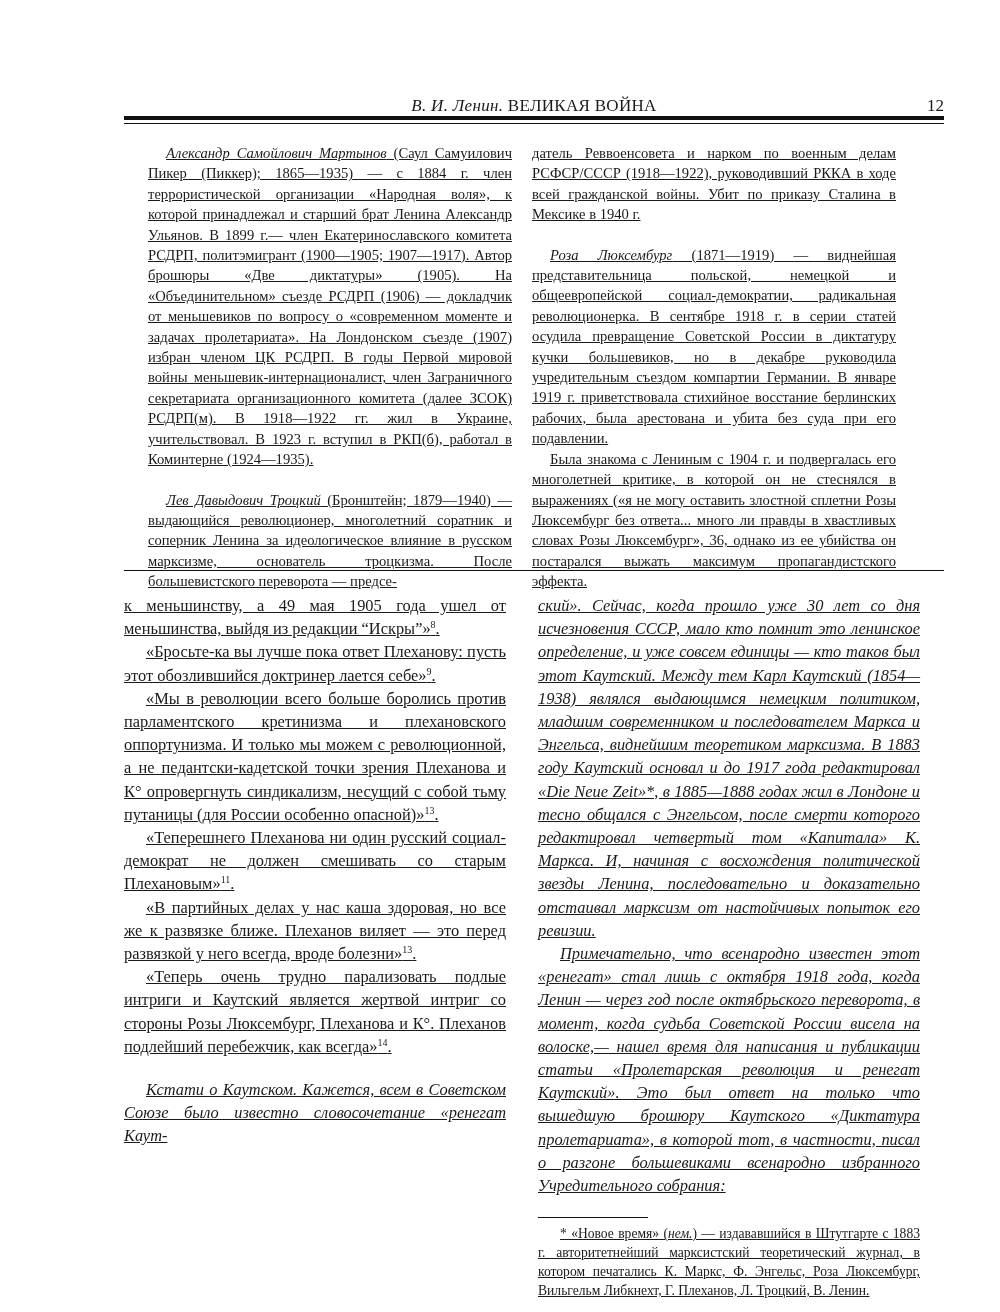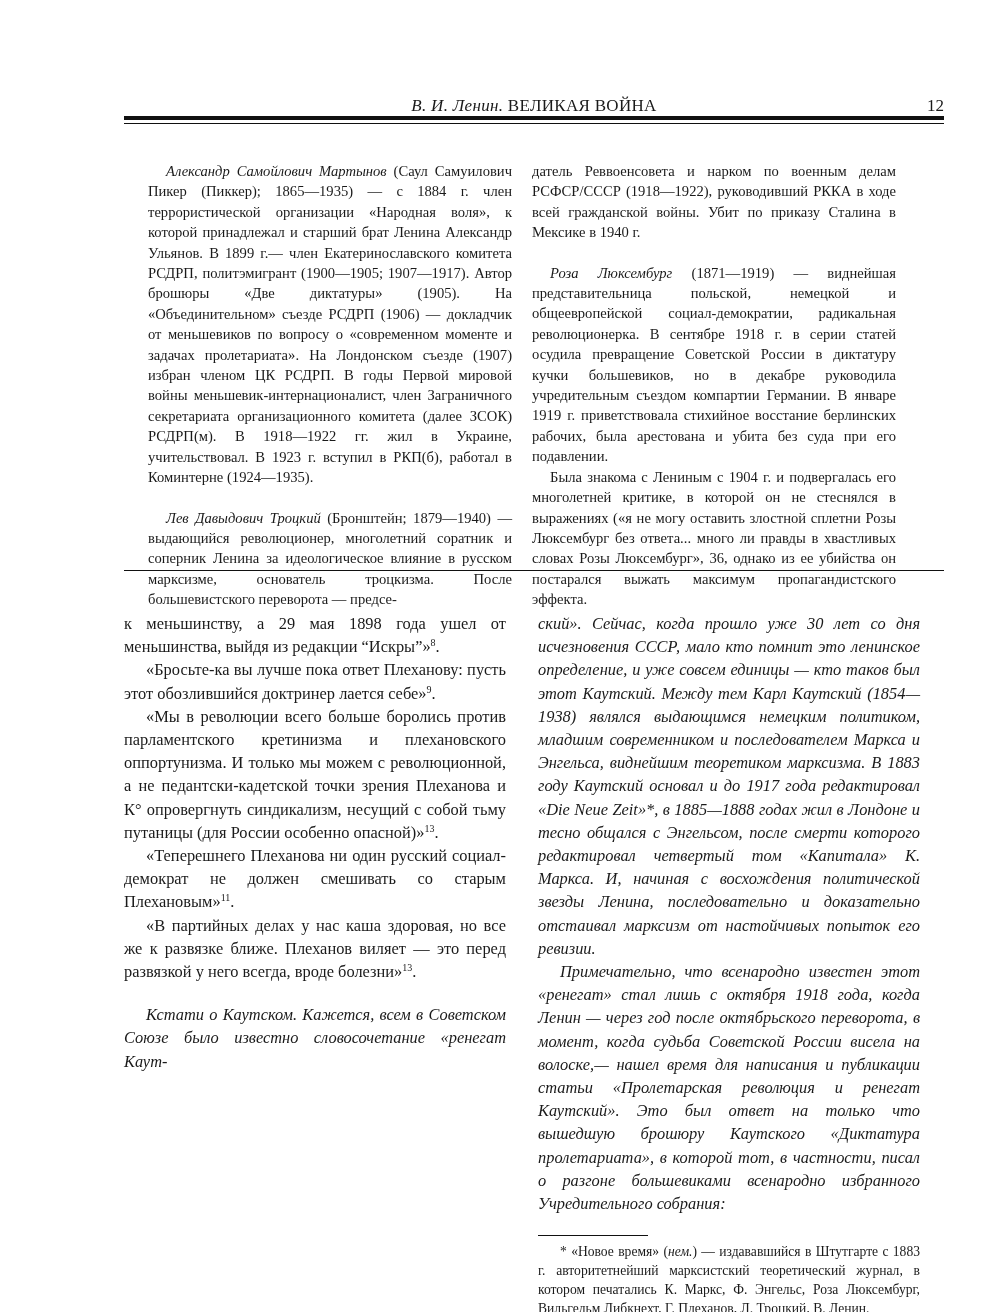--- a/index.html
+++ b/index.html
@@ -7,21 +7,21 @@
       font-family: "Liberation Serif", "DejaVu Serif", serif; color: #1a1a1a; }
     .header { position: absolute; left: 124px; top: 84px; width: 820px; height: 30px; margin-top: 12px; }
     .header-title { position: absolute; left: 0; right: 0; top: 0; text-align: center;
       font-size: 17px; letter-spacing: 0.3px; }
     .header-title i { font-style: italic; }
     .page-num { position: absolute; right: 0; top: 0; font-size: 17px; }
     .rule-thick { position: absolute; left: 124px; top: 116px; width: 820px; height: 4px; background: #111; }
     .rule-thin { position: absolute; left: 124px; top: 123px; width: 820px; height: 1px; background: #111; }
 
     .notes { position: absolute; top: 143px; left: 148px; width: 780px; }
-    .col { position: absolute; top: 18px; }
+    .col { position: absolute; top: 0; text-decoration: underline; }
     .notes .col { width: 364px; font-size: 14.6px; line-height: 20.4px; text-align: justify; }
     .notes .col-left { left: 0; }
     .notes .col-right { left: 384px; }
     .para { margin: 0; text-indent: 18px; }
     .para.noindent { text-indent: 0; }
     .gap { height: 20px; }
     .it { font-style: italic; }
 
     .mid-rule { position: absolute; left: 124px; top: 570px; width: 820px; height: 1px; background: #111; }
 
@@ -61,25 +61,26 @@
     <div class="gap"></div>
     <p class="para"><span class="it">Роза Люксембург</span><span> (1871—1919) — виднейшая представительница польской, немецкой и общеевропейской социал-демократии, радикальная революционерка. В сентябре 1918 г. в серии статей осудила превращение Советской России в диктатуру кучки большевиков, но в декабре руководила учредительным съездом компартии Германии. В январе 1919 г. приветствовала стихийное восстание берлинских рабочих, была арестована и убита без суда при его подавлении.</span></p>
     <p class="para">Была знакома с Лениным с 1904 г. и подвергалась его многолетней критике, в которой он не стеснялся в выражениях («я не могу оставить злостной сплетни Розы Люксембург без ответа... много ли правды в хвастливых словах Розы Люксембург», 36, однако из ее убийства он постарался выжать максимум пропагандистского эффекта.</p>
   </div>
 </section>
 
 <div class="mid-rule"></div>
 
 <section class="main">
   <div class="col col-left">
-    <p class="para noindent"><span>к меньшинству, а 29 мая 1898 года ушел от меньшинства, выйдя из редакции “Искры”»</span><sup>8</sup>.</p>
+    <p class="para noindent"><span>к меньшинству, а 49 мая 1905 года ушел от меньшинства, выйдя из редакции “Искры”»</span><sup>8</sup>.</p>
     <p class="para"><span>«Бросьте-ка вы лучше пока ответ Плеханову: пусть этот обозлившийся доктринер лается себе»</span><sup>9</sup>.</p>
     <p class="para"><span>«Мы в революции всего больше боролись против парламентского кретинизма и плехановского оппортунизма. И только мы можем с революционной, а не педантски-кадетской точки зрения Плеханова и К° опровергнуть синдикализм, несущий с собой тьму путаницы (для России особенно опасной)»</span><sup>13</sup>.</p>
     <p class="para"><span>«Теперешнего Плеханова ни один русский социал-демократ не должен смешивать со старым Плехановым»</span><sup>11</sup>.</p>
     <p class="para"><span>«В партийных делах у нас каша здоровая, но все же к развязке ближе. Плеханов виляет — это перед развязкой у него всегда, вроде болезни»</span><sup>13</sup>.</p>
+    <p class="para"><span>«Теперь очень трудно парализовать подлые интриги и Каутский является жертвой интриг со стороны Розы Люксембург, Плеханова и К°. Плеханов подлейший перебежчик, как всегда»</span><sup>14</sup>.</p>
     <div class="gap"></div>
     <p class="para it">Кстати о Каутском. Кажется, всем в Советском Союзе было известно словосочетание «ренегат Каут-</p>
   </div>
   <div class="col col-right">
     <p class="para noindent">ский». Сейчас, когда прошло уже 30 лет со дня исчезновения СССР, мало кто помнит это ленинское определение, и уже совсем единицы — кто таков был этот Каутский. Между тем Карл Каутский (1854—1938) являлся выдающимся немецким политиком, младшим современником и последователем Маркса и Энгельса, виднейшим теоретиком марксизма. В 1883 году Каутский основал и до 1917 года редактировал «Die Neue Zeit»*, в 1885—1888 годах жил в Лондоне и тесно общался с Энгельсом, после смерти которого редактировал четвертый том «Капитала» К. Маркса. И, начиная с восхождения политической звезды Ленина, последовательно и доказательно отстаивал марксизм от настойчивых попыток его ревизии.</p>
     <p class="para">Примечательно, что всенародно известен этот «ренегат» стал лишь с октября 1918 года, когда Ленин — через год после октябрьского переворота, в момент, когда судьба Советской России висела на волоске,— нашел время для написания и публикации статьи «Пролетарская революция и ренегат Каутский». Это был ответ на только что вышедшую брошюру Каутского «Диктатура пролетариата», в которой тот, в частности, писал о разгоне большевиками всенародно избранного Учредительного собрания:</p>
     <div class="fn-rule"></div>
     <p class="footnote"><span>* «Новое время» (</span><i>нем.</i><span>) — издававшийся в Штутгарте с 1883 г. авторитетнейший марксистский теоретический журнал, в котором печатались К. Маркс, Ф. Энгельс, Роза Люксембург, Вильгельм Либкнехт, Г. Плеханов, Л. Троцкий, В. Ленин.</span></p>
   </div>
 </section>

